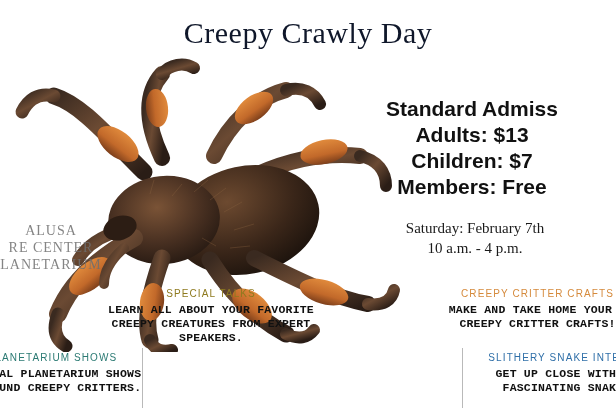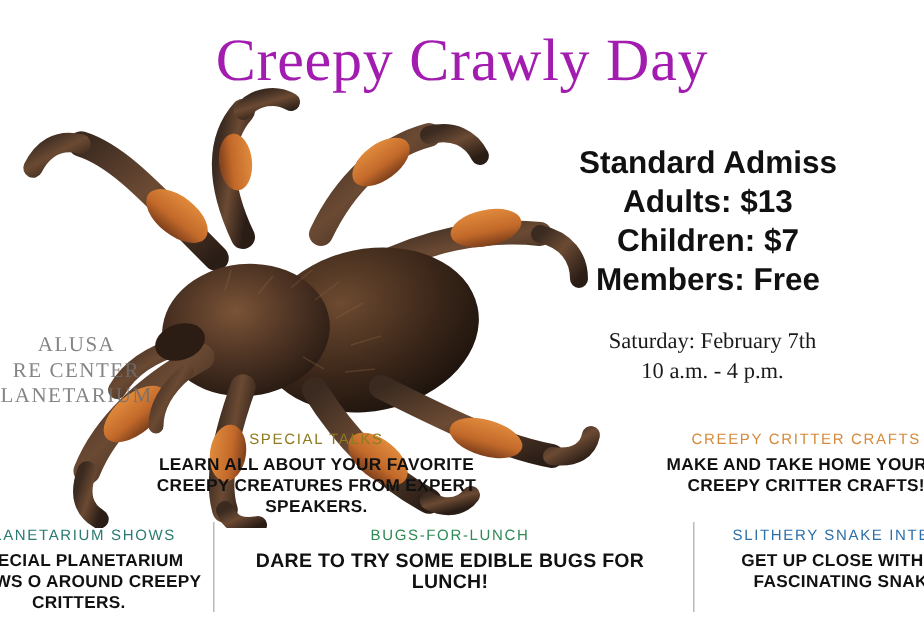--- a/index.html
+++ b/index.html
@@ -22,23 +22,23 @@
   }
 
   
   .title {
     position: absolute;
     top: 16px;
     left: 0;
     width: 616px;
     text-align: center;
     font-family: "Liberation Serif", serif;
-    font-size: 40px;
+    font-size: 30px;
     font-weight: 400;
-    color: #a21caf;
+    color: #0f172a;
     letter-spacing: 0.5px;
     white-space: nowrap;
   }
 
   
   .spider-wrap {
     position: absolute;
     left: -6px;
     top: 52px;
     width: 430px;
@@ -103,21 +103,21 @@
   .act .head {
     font-family: "Liberation Sans", sans-serif;
     font-weight: normal;
     font-size: 10px;
     letter-spacing: 1.1px;
     text-transform: uppercase;
     margin-bottom: 4px;
     white-space: nowrap;
   }
   .act .body {
-    font-family: Liberation Sans, sans-serif;
+    font-family: Liberation Mono, monospace;
     font-weight: bold;
     font-size: 11.5px;
     line-height: 14px;
     color: #111111;
     letter-spacing: .2px;
     text-align: center;
   }
 
   
   .act-talks { left: 96px; top: 288px; width: 230px; }
@@ -269,23 +269,19 @@
   <div class="act act-crafts">
     <div class="head" style="color: rgb(213, 138, 60);">CREEPY CRITTER CRAFTS</div>
     <div class="body">MAKE AND TAKE HOME YOUR O CREEPY CRITTER CRAFTS!</div>
   </div>
 
   <div class="act act-planetarium">
     <div class="head" style="color: rgb(43, 122, 115);">PLANETARIUM SHOWS</div>
     <div class="body">SPECIAL PLANETARIUM SHOWS O AROUND CREEPY CRITTERS.</div>
   </div>
 
-  <div class="act act-lunch">
-    <div class="head" style="color: rgb(47, 138, 85);">BUGS-FOR-LUNCH</div>
-    <div class="body">DARE TO TRY SOME EDIBLE BUGS FOR LUNCH!</div>
-  </div>
 
   <div class="act act-snake">
     <div class="head" style="color: rgb(47, 111, 168);">SLITHERY SNAKE INTERACT</div>
     <div class="body">GET UP CLOSE WITH SOM FASCINATING SNAKES.</div>
   </div>
 
 </div>
 
 </body></html>

